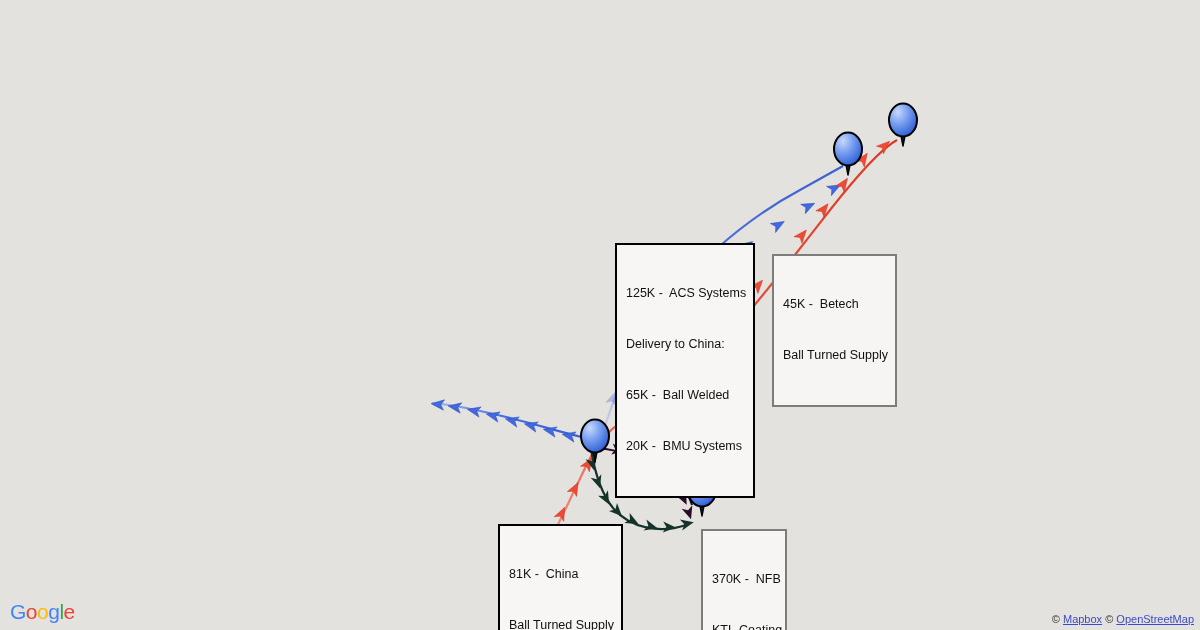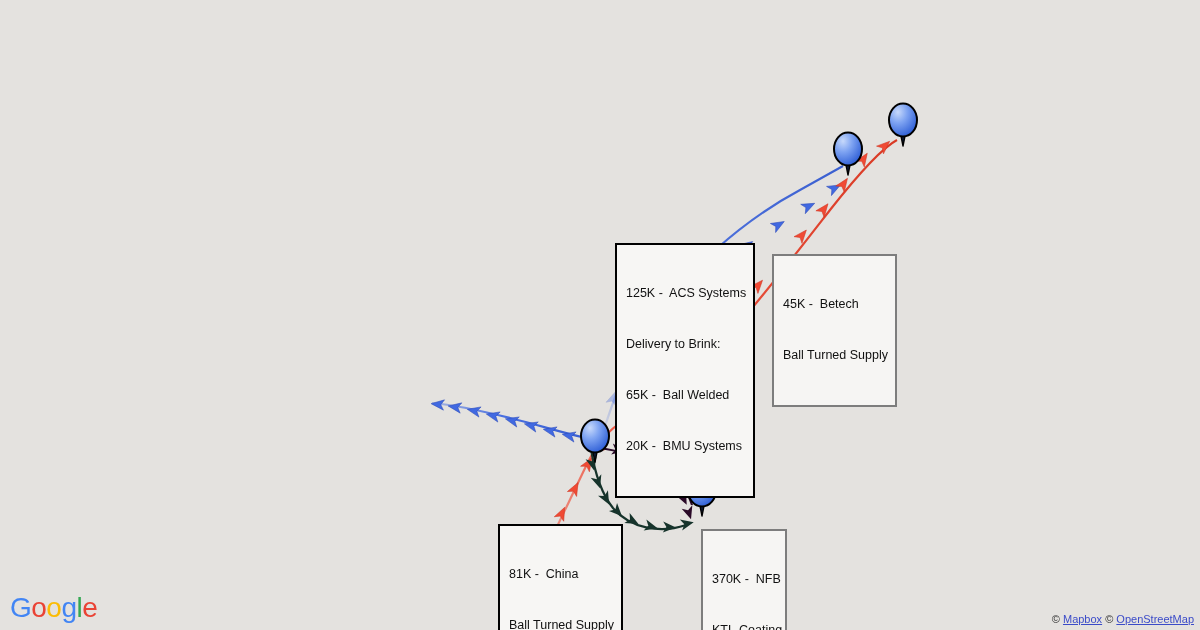--- a/index.html
+++ b/index.html
@@ -60,21 +60,21 @@
   }
   .attrib-right .sep {
     color: #333;
   }
   .google-logo {
     position: absolute;
     left: 10px;
     bottom: 6px;
     z-index: 60;
     font-family: "Liberation Sans", sans-serif;
-    font-size: 28px;
+    font-size: 21px;
     letter-spacing: -0.5px;
     font-weight: 400;
   }
   .google-logo span { display: inline; }
   .g1 { color: #4285F4; }
   .g2 { color: #EA4335; }
   .g3 { color: #FBBC05; }
   .g4 { color: #4285F4; }
   .g5 { color: #34A853; }
   .g6 { color: #EA4335; }
@@ -206,21 +206,21 @@
       <ellipse cx="595" cy="436" rx="14" ry="16.5" fill="url(#pinGrad)" stroke="#000" stroke-width="2"></ellipse>
     </g>
     <g>
       <path d="M 702,516 L 697,491 L 707,491 Z" fill="#0d1b3e" stroke="#000" stroke-width="1.4" stroke-linejoin="round"></path>
       <ellipse cx="702" cy="490" rx="14" ry="16.5" fill="url(#pinGrad)" stroke="#000" stroke-width="2"></ellipse>
     </g>
   </svg>
 
   <div class="map-label" style="left:615px; top:243px; width:118px;">
     <span class="lbl-line">125K -  ACS Systems</span>
-    <span class="lbl-line">Delivery to Brink:</span>
+    <span class="lbl-line">Delivery to China:</span>
     <span class="lbl-line">65K -  Ball Welded</span>
     <span class="lbl-line">20K -  BMU Systems</span>
   </div>
 
   <div class="map-label gray-border" style="left:772px; top:254px; width:103px;">
     <span class="lbl-line">45K -  Betech</span>
     <span class="lbl-line">Ball Turned Supply</span>
   </div>
 
 

